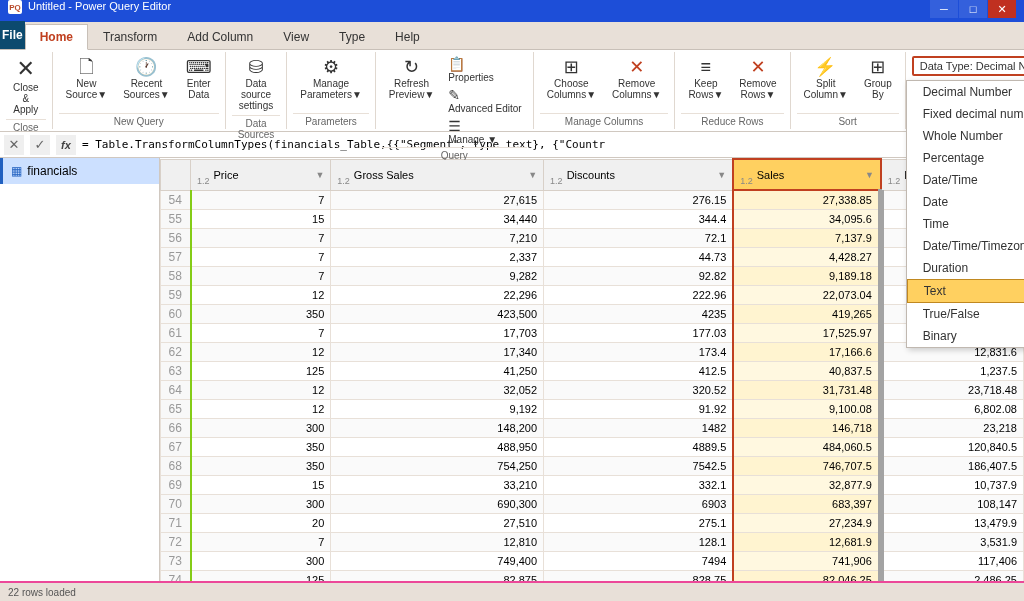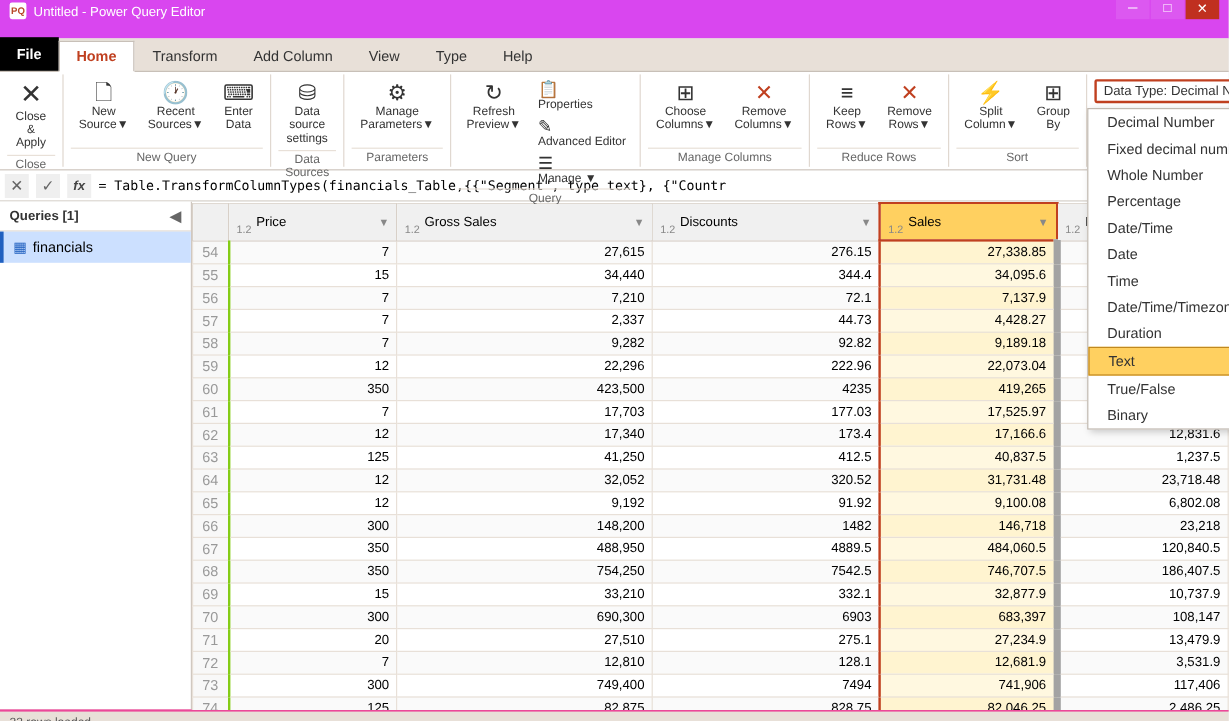--- a/index.html
+++ b/index.html
@@ -1,25 +1,25 @@
 <!DOCTYPE html>
 <html><head>
   <meta charset="utf-8">
   <style>
     * { margin: 0; padding: 0; box-sizing: border-box; }
     body { font-family: 'Segoe UI', Arial, sans-serif; font-size: 12px; background: #f0f0f0; width: 1024px; height: 601px; overflow: hidden; }
 
     
     .title-bar {
-      background: #d946ef;
+      background: #1d4ed8;
       color: white;
       height: 22px;
       display: flex;
-      align-items: flex-end;
-      padding: 16px 8px;
+      align-items: flex-start;
+      padding: 0 8px;
       font-size: 11px;
     }
     .title-bar-icon { width: 14px; height: 14px; margin-right: 6px; background: #fff; border-radius: 2px; display: inline-flex; align-items: center; justify-content: center; color: #b8492a; font-size: 8px; font-weight: bold; }
     .title-bar-controls { margin-left: auto; display: flex; gap: 1px; }
     .title-bar-btn { width: 28px; height: 18px; background: rgba(255,255,255,0.1); border: none; color: white; cursor: pointer; font-size: 11px; display: flex; align-items: center; justify-content: center; }
 
     
     .ribbon-tabs {
       background: #e8e0d8;
       display: flex;
@@ -39,24 +39,24 @@
       margin-bottom: -1px;
     }
     .ribbon-tab.active {
       background: white;
       border-color: #c8c0b8;
       border-bottom-color: white;
       font-weight: 700;
       color: #c04020;
     }
     .file-tab {
-      background: #000000;
+      background: #0c4a6e;
       color: white;
       font-weight: 600;
-      padding: 4px 14px;
+      padding: 4px 2px;
       height: 28px;
       margin-bottom: 0;
       border: none;
     }
 
     
     .ribbon {
       background: white;
       border-bottom: 1px solid #d0c8c0;
       display: flex;
@@ -446,24 +446,20 @@
 <div class="formula-bar">
   <button class="formula-bar-btn">✕</button>
   <button class="formula-bar-btn">✓</button>
   <button class="formula-bar-btn" style="font-size:11px; font-style:italic; font-weight:bold; color:#444;">fx</button>
   <input class="formula-input" readonly="" style="font-size: 11px; font-family: Consolas, monospace;" value="= Table.TransformColumnTypes(financials_Table,{{&quot;Segment&quot;, type text}, {&quot;Countr">
 </div>
 
 <div class="main-layout" style="height: calc(601px - 22px - 28px - 82px - 26px - 20px);">
 
   <div class="queries-panel">
-    <div class="queries-header">
-      <span>Queries [1]</span>
-      <span class="queries-collapse">◀</span>
-    </div>
     <div class="query-item">
       <span class="query-icon">▦</span>
       <span>financials</span>
     </div>
   </div>
 
   <div class="data-grid-container scrollable-grid">
     <table class="data-table">
       <thead>
         <tr>

